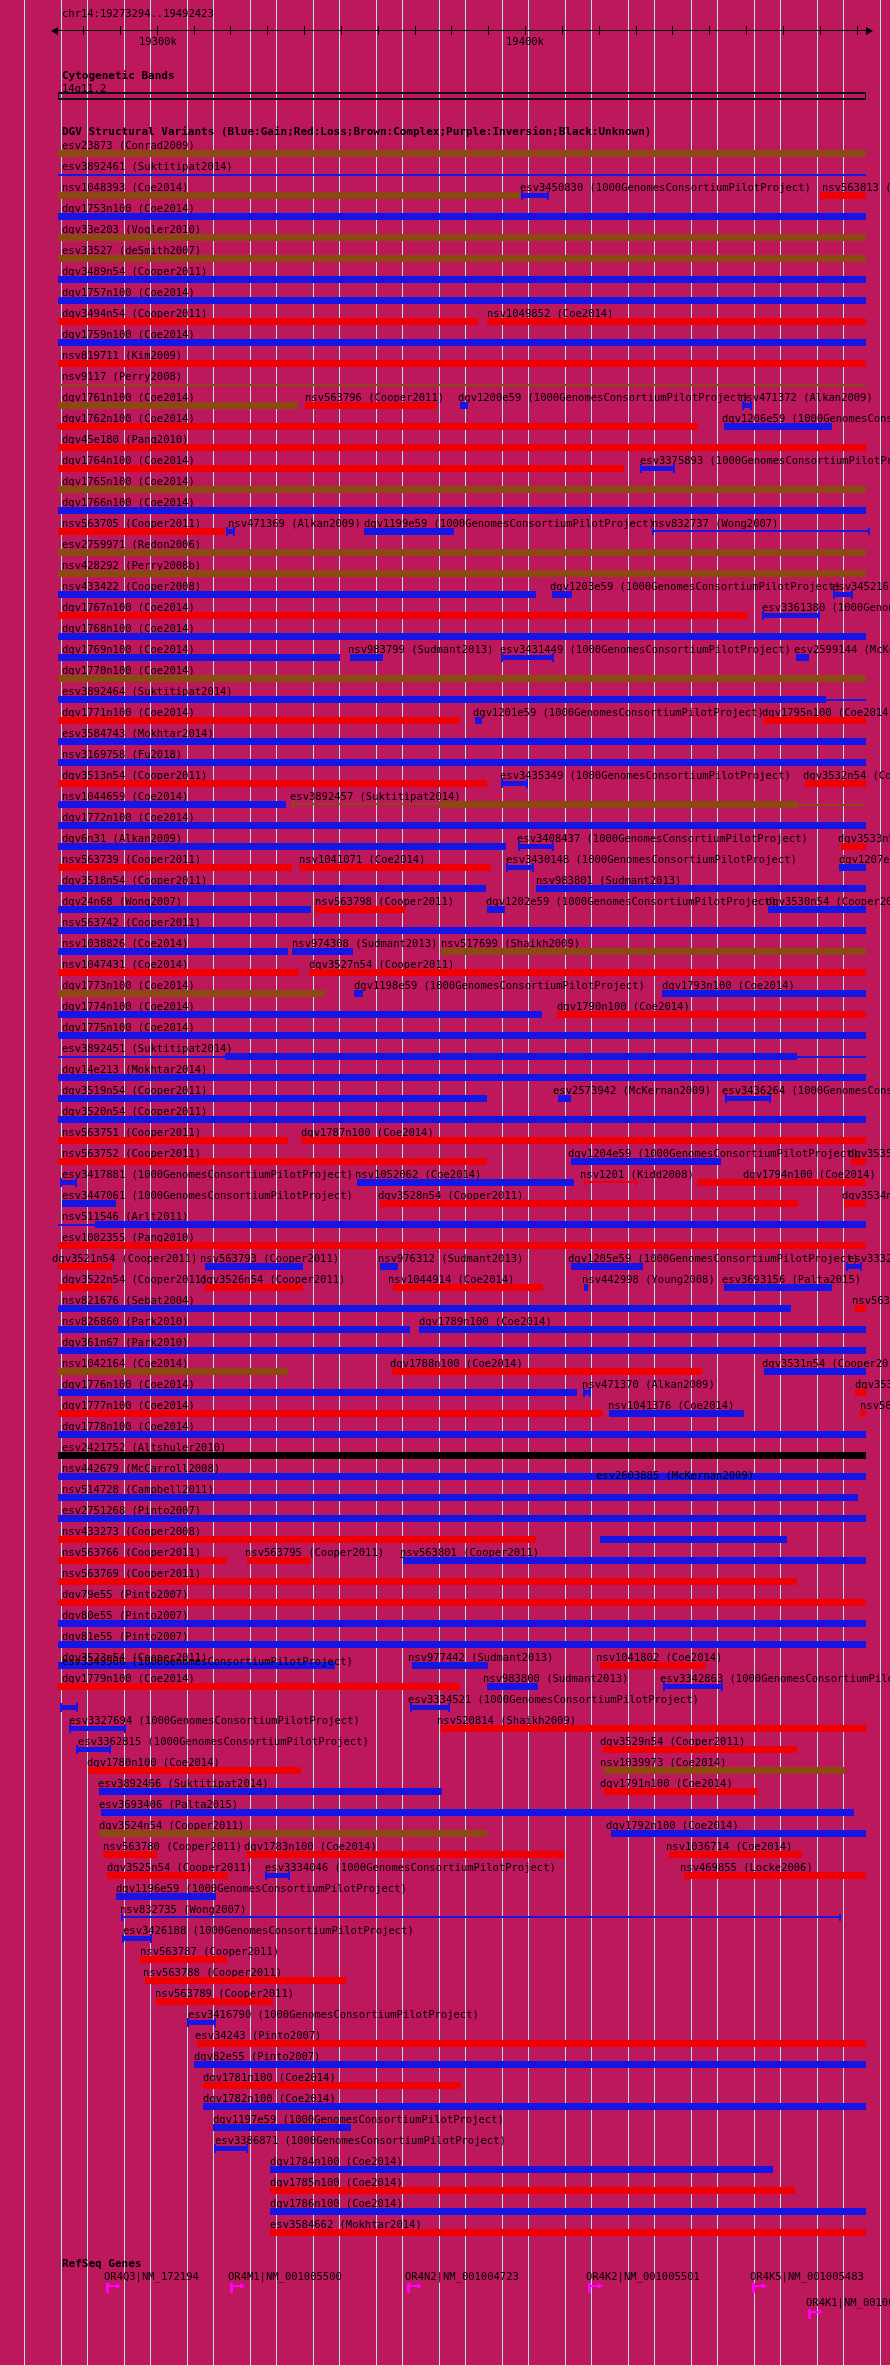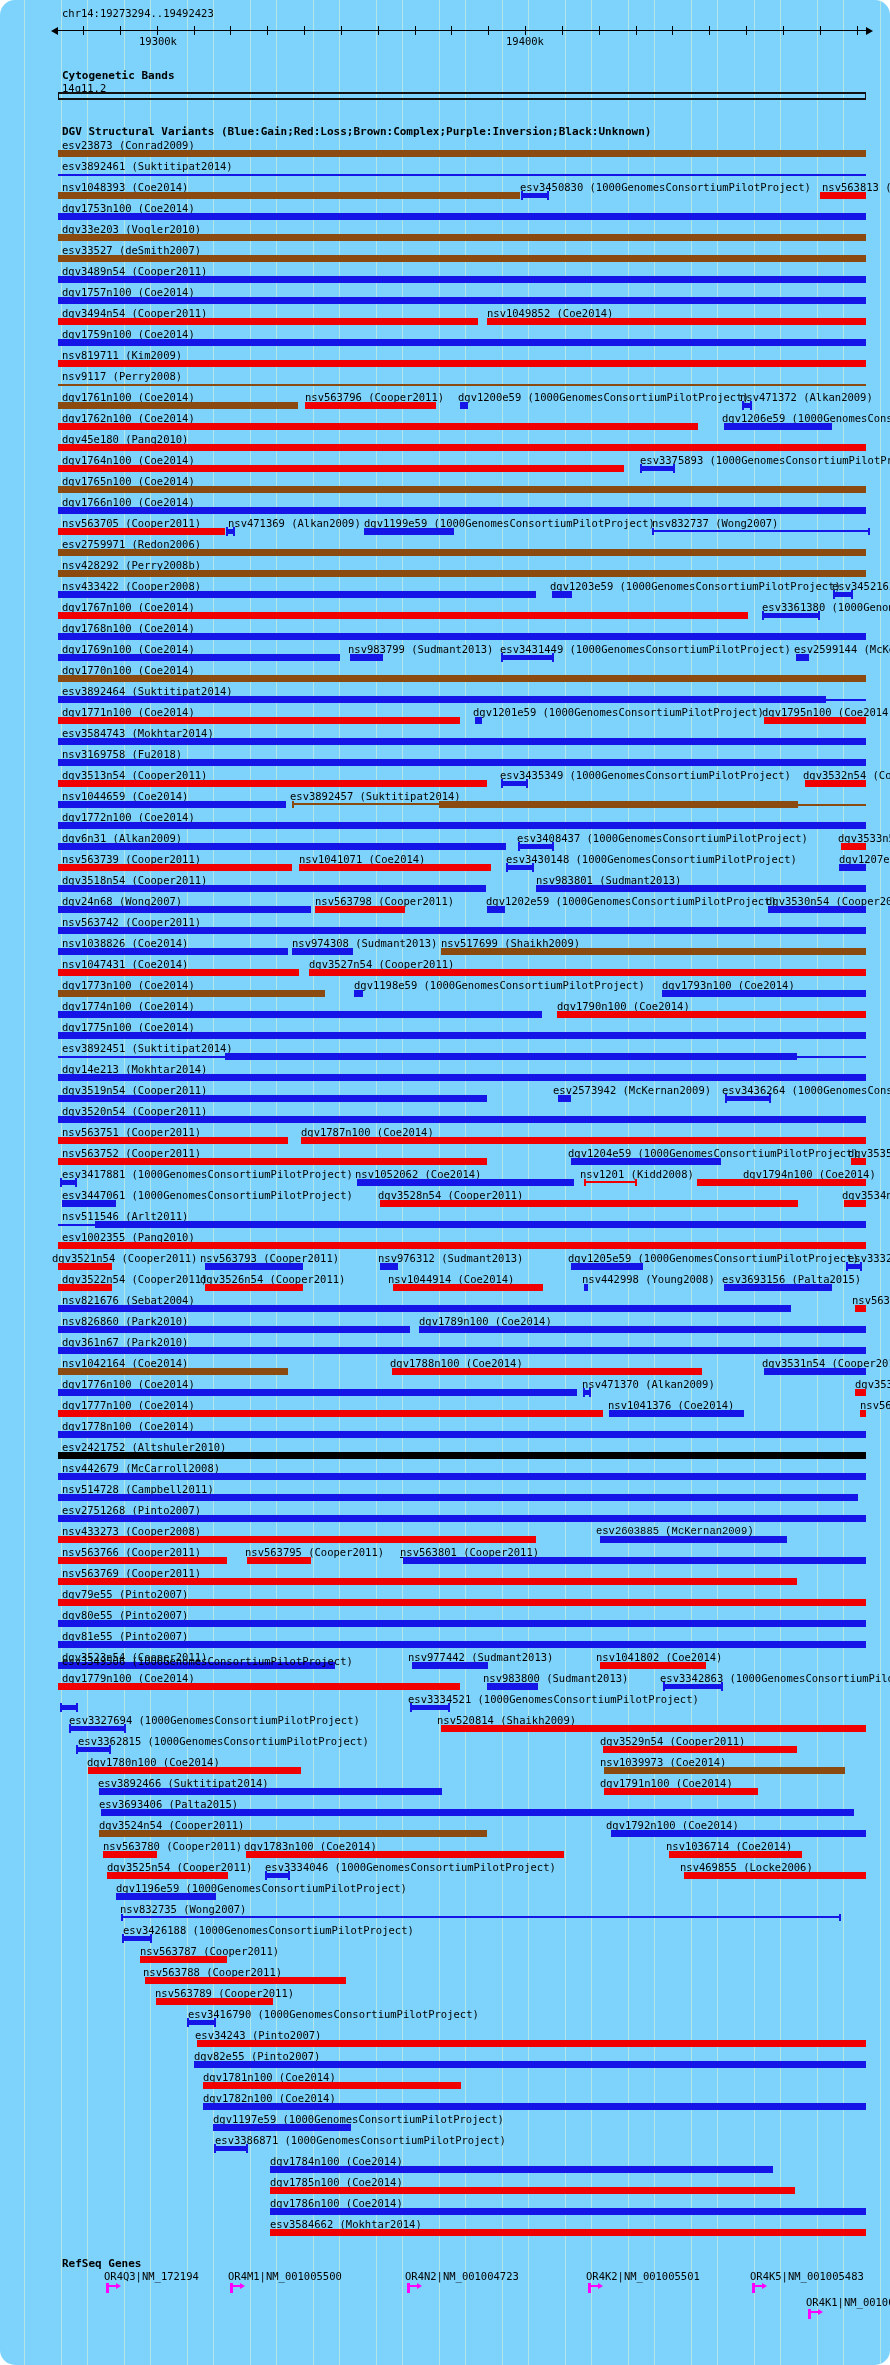--- a/index.html
+++ b/index.html
@@ -1,17 +1,17 @@
 <!DOCTYPE html>
 <html><head>
 <meta charset="utf-8">
 <style>
   html,body{margin:0;padding:0;background:#fff;}
-  #screen{position:relative;width:890px;height:2365px;background:#7dd3fc;overflow:hidden;
-          font-family:"DejaVu Sans Mono","Liberation Mono",monospace;border-radius:15px;}
+  #screen{position:relative;width:890px;height:2365px;background:#be185d;overflow:hidden;
+          font-family:"DejaVu Sans Mono","Liberation Mono",monospace;}
   .grid{position:absolute;top:0;height:2365px;width:1px;}
   .lbl{position:absolute;font-size:10.5px;line-height:11px;white-space:pre;color:#000;}
   .hdr{position:absolute;font-size:11px;line-height:12px;font-weight:bold;white-space:pre;color:#000;}
   .seg{position:absolute;}
   .seg-B{height:7px;background:currentColor;}
   .seg-T{height:2px;background:currentColor;}
   .seg-C{height:7px;border-left:2px solid currentColor;border-right:2px solid currentColor;}
   .seg-C::after{content:"";position:absolute;left:0;right:0;top:2px;height:2px;background:currentColor;}
   .seg-H{height:5px;background:currentColor;}
   .seg-H::before{content:"";position:absolute;left:-2px;top:-2px;bottom:-2px;width:2px;background:currentColor;}
@@ -362,21 +362,21 @@
       <div class="seg seg-B" style="left: 58px; top: 1431px; width: 808px; color: rgb(21, 21, 232);"></div>
       <div class="lbl" style="left: 62px; top: 1442px;">esv2421752 (Altshuler2010)</div>
       <div class="seg seg-B" style="left: 58px; top: 1452px; width: 808px; color: rgb(0, 0, 0);"></div>
       <div class="lbl" style="left: 62px; top: 1463px;">nsv442679 (McCarroll2008)</div>
       <div class="seg seg-B" style="left: 58px; top: 1473px; width: 808px; color: rgb(21, 21, 232);"></div>
       <div class="lbl" style="left: 62px; top: 1484px;">nsv514728 (Campbell2011)</div>
       <div class="seg seg-B" style="left: 58px; top: 1494px; width: 800px; color: rgb(21, 21, 232);"></div>
       <div class="lbl" style="left: 62px; top: 1505px;">esv2751268 (Pinto2007)</div>
       <div class="seg seg-B" style="left: 58px; top: 1515px; width: 808px; color: rgb(21, 21, 232);"></div>
       <div class="lbl" style="left: 62px; top: 1526px;">nsv433273 (Cooper2008)</div>
-      <div class="lbl" style="left: 596px; top: 1526px; font-family: Liberation Mono, monospace;">esv2603885 (McKernan2009)</div>
+      <div class="lbl" style="left: 596px; top: 1470px;">esv2603885 (McKernan2009)</div>
       <div class="seg seg-B" style="left: 58px; top: 1536px; width: 478px; color: rgb(240, 0, 0);"></div>
       <div class="seg seg-B" style="left: 600px; top: 1536px; width: 187px; color: rgb(21, 21, 232);"></div>
       <div class="lbl" style="left: 62px; top: 1547px;">nsv563766 (Cooper2011)</div>
       <div class="lbl" style="left: 245px; top: 1547px;">nsv563795 (Cooper2011)</div>
       <div class="lbl" style="left: 400px; top: 1547px; text-decoration: underline;">nsv563801 (Cooper2011)</div>
       <div class="seg seg-B" style="left: 58px; top: 1557px; width: 169px; color: rgb(240, 0, 0);"></div>
       <div class="seg seg-B" style="left: 247px; top: 1557px; width: 64px; color: rgb(240, 0, 0);"></div>
       <div class="seg seg-B" style="left: 403px; top: 1557px; width: 463px; color: rgb(21, 21, 232);"></div>
       <div class="lbl" style="left: 62px; top: 1568px;">nsv563769 (Cooper2011)</div>
       <div class="seg seg-B" style="left: 58px; top: 1578px; width: 739px; color: rgb(240, 0, 0);"></div>

